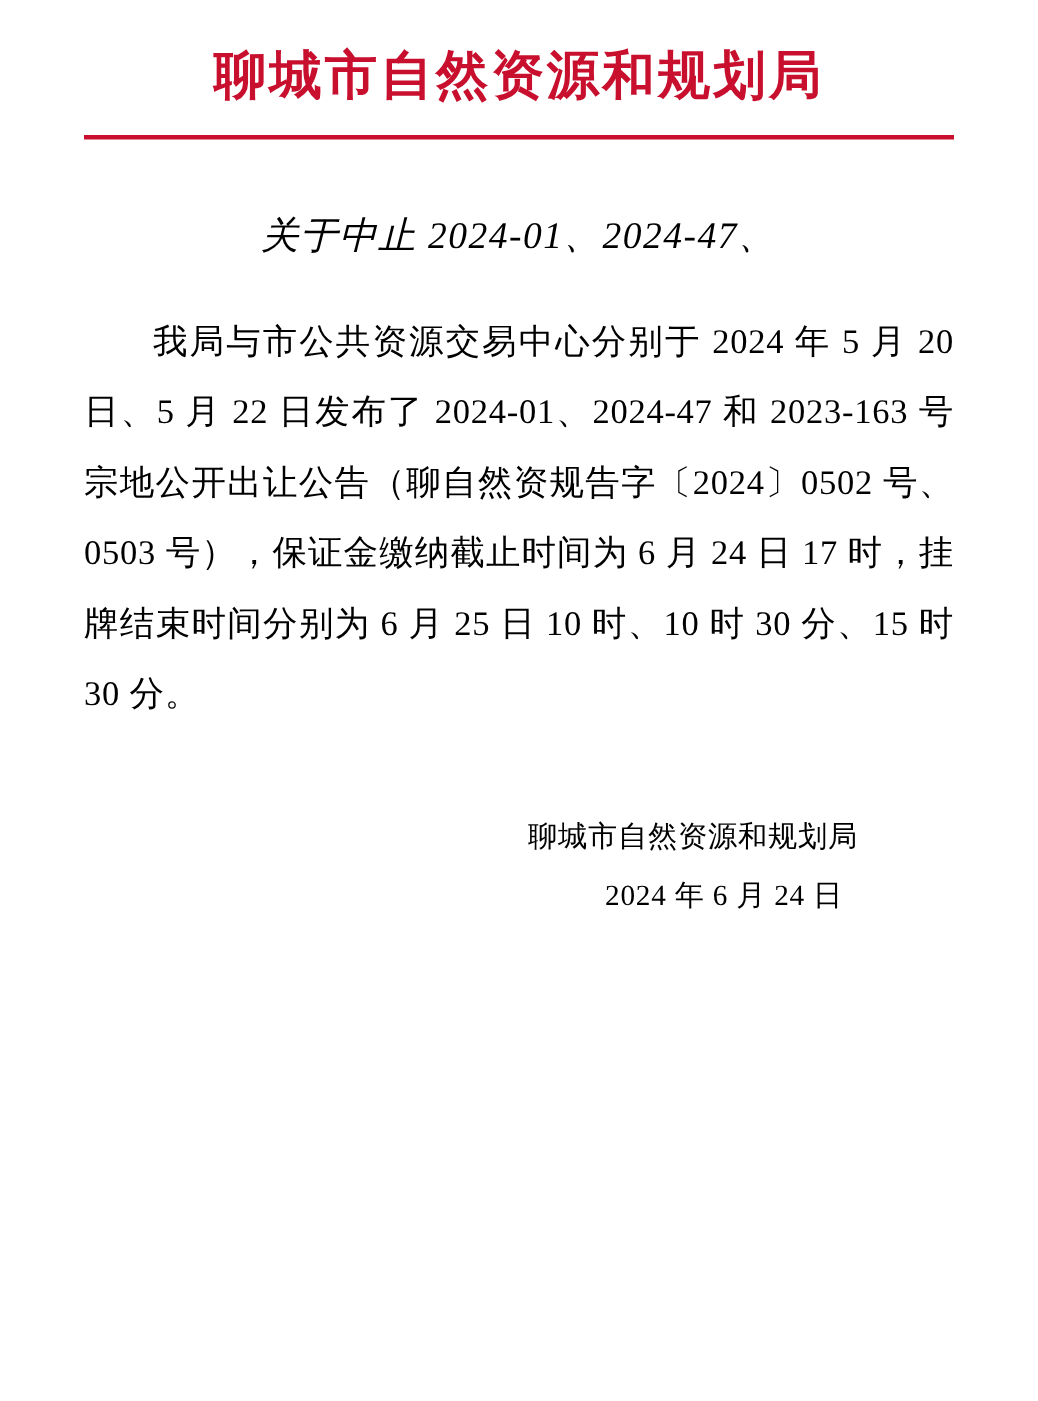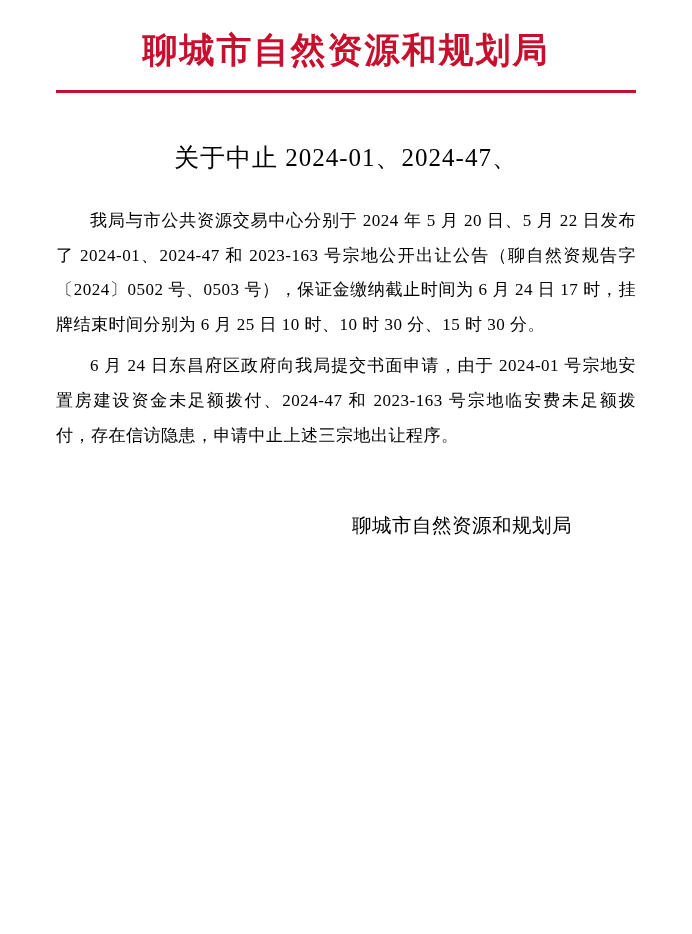--- a/index.html
+++ b/index.html
@@ -47,26 +47,27 @@
     font-size: 25px;
     line-height: 1.55;
     margin-top: 36px;
     margin-bottom: 18px;
     font-family: "Liberation Serif", "DejaVu Serif", serif;
     letter-spacing: 1px;
   }
   .doc-title .line {
     display: block;
     white-space: nowrap;
+    font-style: italic;
   }
   .body-text {
     margin-top: 26px;
   }
   .para {
-    font-size: 17px;
+    font-size: 23px;
     line-height: 2.05;
     text-align: justify;
     text-justify: inter-ideograph;
     text-indent: 2em;
     margin: 0 0 6px 0;
     letter-spacing: 0.5px;
   }
   .signature {
     margin-top: 52px;
     text-align: right;
@@ -93,20 +94,20 @@
     <div class="masthead-title">聊城市自然资源和规划局</div>
     <div class="masthead-rule"></div>
   </div>
 
   <div class="doc-title">
     <span class="line">关于中止 2024-01、2024-47、</span>
   </div>
 
   <div class="body-text">
     <p class="para">我局与市公共资源交易中心分别于 2024 年 5 月 20 日、5 月 22 日发布了 2024-01、2024-47 和 2023-163 号宗地公开出让公告（聊自然资规告字〔2024〕0502 号、0503 号），保证金缴纳截止时间为 6 月 24 日 17 时，挂牌结束时间分别为 6 月 25 日 10 时、10 时 30 分、15 时 30 分。</p>
-    <p class="para">6 月 24 日东昌府区政府向我局提交书面申请，由于 2024-01 号宗地安置房建设资金未足额拨付、2024-47 和 2023-163 号宗地临安费未足额拨付，存在信访隐患，申请中止上述三宗地出让程序。</p>
   </div>
 
   <div class="signature">
     <div class="sig-line">聊城市自然资源和规划局</div>
+    <div class="sig-date">2024 年 6 月 24 日</div>
   </div>
 
 </div>
 
 </body></html>

